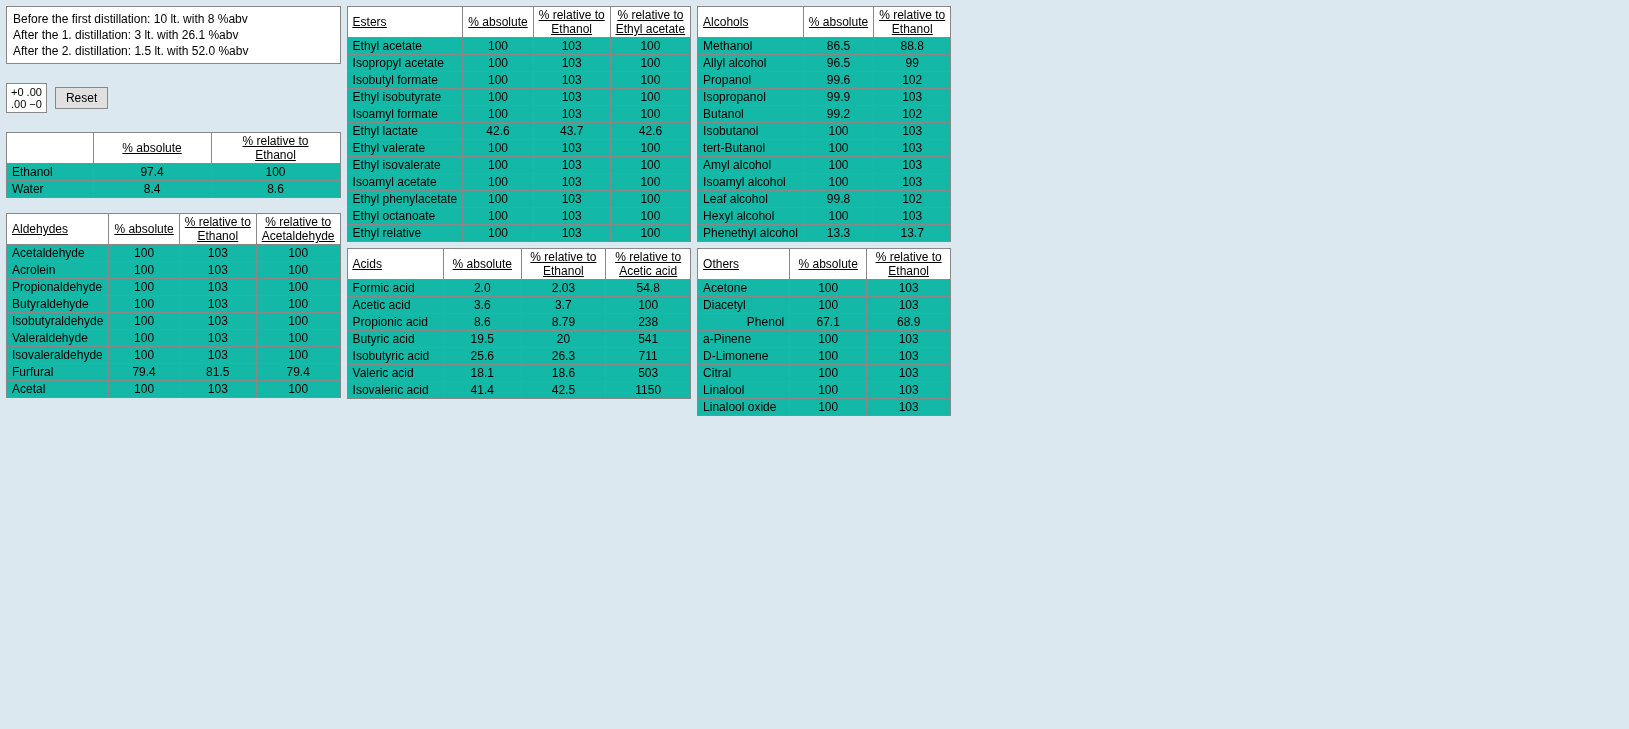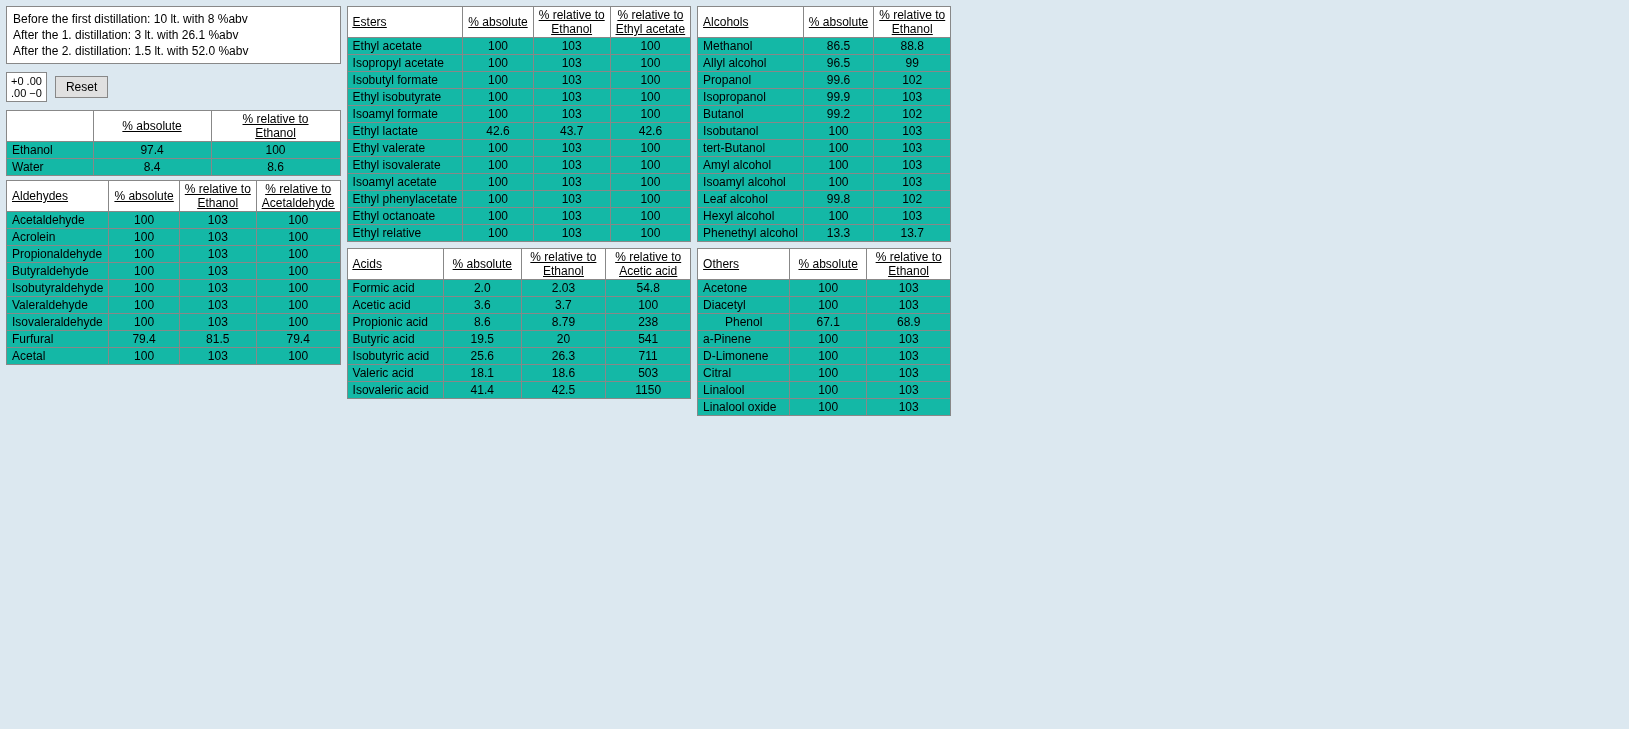--- a/index.html
+++ b/index.html
@@ -10,21 +10,21 @@
       padding: 6px;
     }
     .outer {
       display: flex;
       gap: 6px;
       background: #dce8f0;
     }
     .left-panel {
       display: flex;
       flex-direction: column;
-      gap: 4px;
+      gap: 15px;
       min-width: 290px;
     }
     .info-box {
       border: 1px solid #888;
       background: white;
       padding: 4px 6px;
     }
     .info-line {
       padding: 1px 0;
     }
@@ -420,21 +420,21 @@
               <td style="text-align: left;">Acetone</td>
               <td>100</td>
               <td>103</td>
             </tr>
             <tr>
               <td style="text-align: left;">Diacetyl</td>
               <td>100</td>
               <td>103</td>
             </tr>
             <tr>
-              <td style="text-align: center;">Phenol</td>
+              <td style="text-align: right;">Phenol</td>
               <td>67.1</td>
               <td>68.9</td>
             </tr>
             <tr>
               <td style="text-align: left; margin-left: 40px;">a-Pinene</td>
               <td>100</td>
               <td>103</td>
             </tr>
             <tr>
               <td style="text-align: left;">D-Limonene</td>

